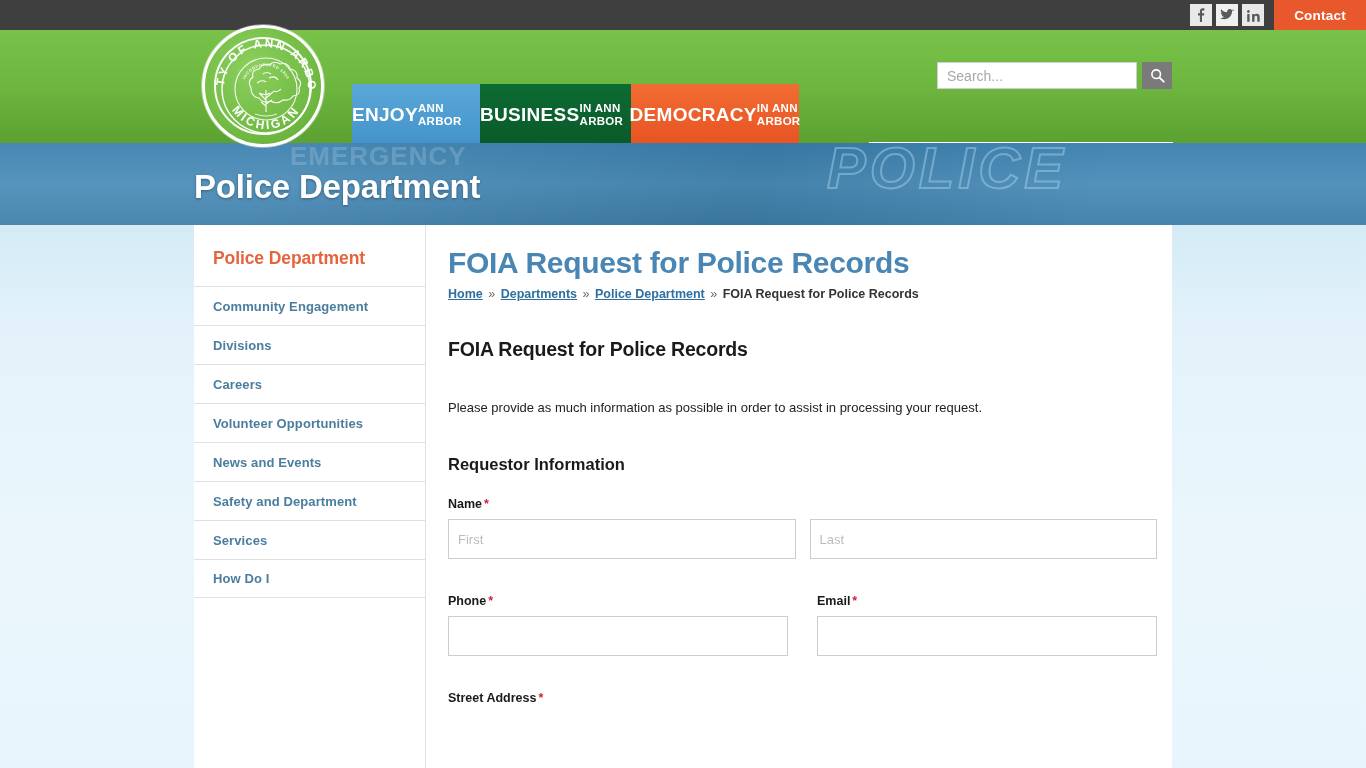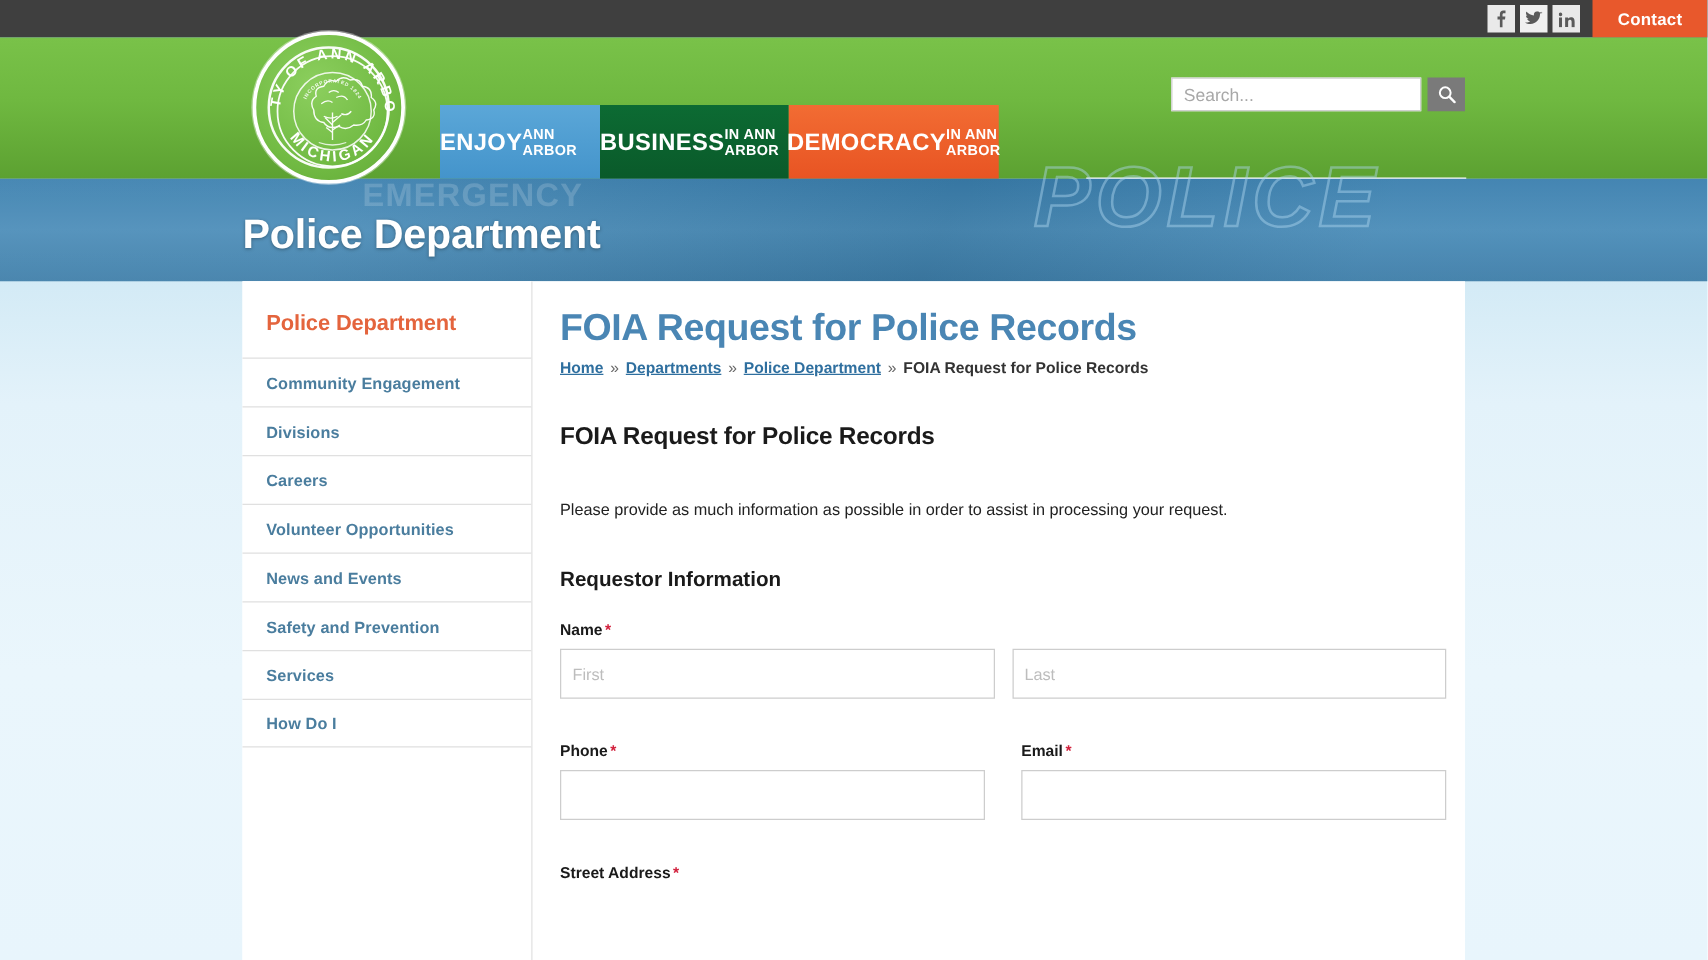--- a/index.html
+++ b/index.html
@@ -102,22 +102,22 @@
   }
   .banner::before {
     content:""; position: absolute; inset: 0;
     background: linear-gradient(115deg, rgba(255,255,255,.07) 20%, rgba(0,0,0,.07) 55%, rgba(255,255,255,.05) 80%);
   }
   .wm-emergency {
     position: absolute; left: 290px; top: 141px; font-size: 26px; font-weight: bold;
     color: rgba(255,255,255,.17); letter-spacing: 1px;
   }
   .wm-police {
-    position: absolute; left: 827px; top: 119px;
-    font-size: 68px; font-weight: bold; font-style: italic;
+    position: absolute; left: 827px; top: 134px;
+    font-size: 58px; font-weight: bold; font-style: italic;
     letter-spacing: 4px;
     color: transparent;
     -webkit-text-stroke: 2px rgba(175,215,240,.45);
     font-family: "Liberation Sans", sans-serif;
   }
   .banner-title {
     position: absolute; left: 194px; top: 168px;
     font-size: 33px; font-weight: bold; color: #fff;
     text-shadow: 0 1px 3px rgba(0,0,0,.35);
     letter-spacing: -.2px;
@@ -270,21 +270,21 @@
 
 <div class="shell">
 
   <div class="sidebar">
     <div class="sb-head">Police Department</div>
     <a class="sb-item">Community Engagement</a>
     <a class="sb-item">Divisions</a>
     <a class="sb-item">Careers</a>
     <a class="sb-item">Volunteer Opportunities</a>
     <a class="sb-item">News and Events</a>
-    <a class="sb-item">Safety and Prevention</a>
+    <a class="sb-item">Safety and Department</a>
     <a class="sb-item">Services</a>
     <a class="sb-item">How Do I</a>
   </div>
 
   <div class="main">
     <div class="page-title">FOIA Request for Police Records</div>
 
     <div class="crumbs">
       <a>Home</a>
       <span class="sep">»</span>

